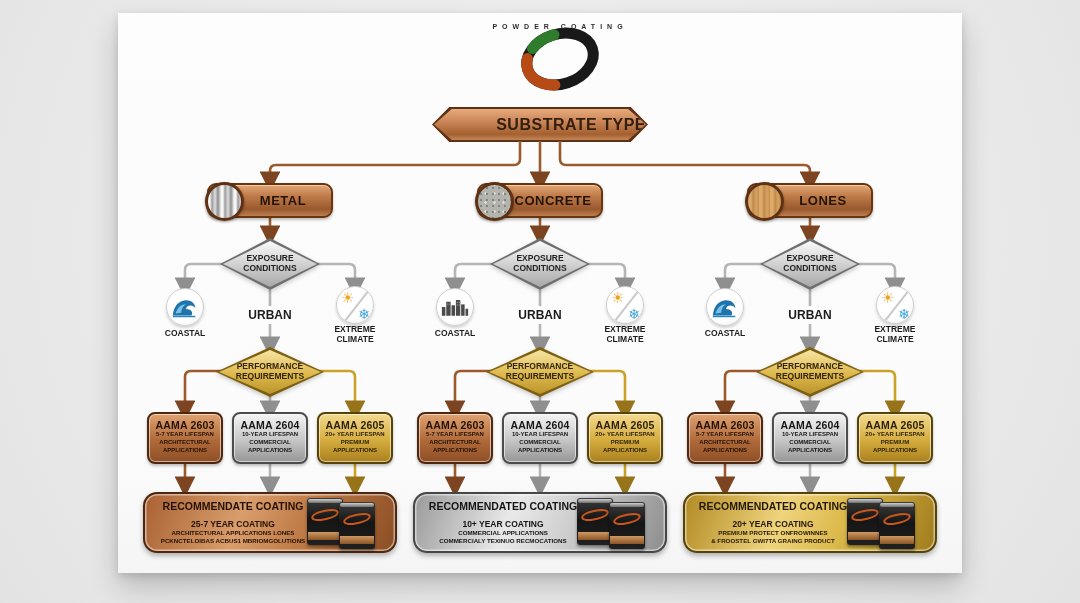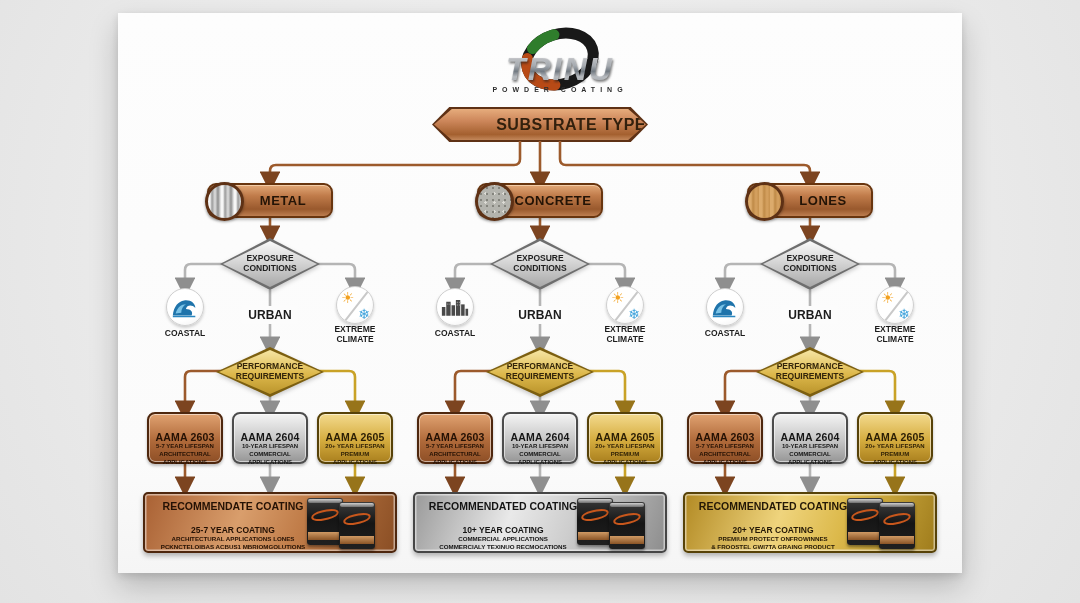--- a/index.html
+++ b/index.html
@@ -89,43 +89,43 @@
   .urban-label {
     position:absolute; left:107px; top:123px; width:56px; text-align:center;
     font-size:12px; font-weight:800; color:#1c1c1c; background:#fcfcfc; padding:2px 0;
   }
   .ext-sun   { position:absolute; left:4px; top:2px;  font-size:15px; color:#f2a01f; }
   .ext-snow  { position:absolute; right:3px; bottom:1px; font-size:14px; color:#3fa3dc; }
   .ext-slash { position:absolute; left:17px; top:-4px; width:1.5px; height:50px; background:#c9c9c9; transform:rotate(38deg); }
   
   .std {
     position:absolute; top:229px; width:76px; height:52px; border-radius:8px;
-    text-align:center; padding-top:17px;
+    text-align:center; padding-top:5px;
     box-shadow:inset 0 0 0 1px rgba(255,255,255,.55), 0 2px 3px rgba(0,0,0,.25);
   }
   .std-title { font-size:10.5px; font-weight:800; letter-spacing:.2px; }
   .std-line  { font-size:6px; font-weight:700; line-height:1.3; }
   .std-copper { background:linear-gradient(180deg,#e0a271 0%,#b06a3a 55%,#8e4f26 100%); border:2px solid #4e270e; }
   .std-copper .std-title,.std-copper .std-line { color:#241104; }
   .std-silver { background:linear-gradient(180deg,#f4f4f4 0%,#c6c6c6 55%,#969696 100%); border:2px solid #4c4c4c; }
   .std-silver .std-title,.std-silver .std-line { color:#161616; }
   .std-gold { background:linear-gradient(180deg,#f3da8d 0%,#d5ac3e 55%,#aa801e 100%); border:2px solid #574208; }
   .std-gold .std-title,.std-gold .std-line { color:#2b1e05; }
   
   .rec {
-    position:absolute; left:8px; top:309px; width:254px; height:61px; border-radius:5px;
+    position:absolute; left:8px; top:309px; width:254px; height:61px; border-radius:14px;
     box-shadow:inset 0 0 0 1.5px rgba(255,255,255,.5), 0 3px 5px rgba(0,0,0,.28);
   }
   .rec-copper { background:linear-gradient(110deg,#a96134 0%,#d99e6c 38%,#c68softwarec 50%,#c07c48 62%,#8a4e24 100%); }
   .rec-copper { background:linear-gradient(110deg,#a96134 0%,#d99e6c 38%,#c07c48 62%,#8a4e24 100%); border:2px solid #4e270e; }
   .rec-silver { background:linear-gradient(110deg,#9a9a9a 0%,#e9e9e9 38%,#cdcdcd 62%,#8d8d8d 100%); border:2px solid #464646; }
   .rec-gold   { background:linear-gradient(110deg,#b28a24 0%,#efd47d 38%,#dcb94b 62%,#9f7c1c 100%); border:2px solid #574208; }
   .rec-text { position:absolute; left:8px; top:6px; width:160px; text-align:center; }
   .rec-title { font-size:10.5px; font-weight:800; }
-  .rec-years { font-size:8.5px; font-weight:800; margin-top:13px; }
+  .rec-years { font-size:8.5px; font-weight:800; margin-top:7px; }
   .rec-line  { font-size:6.2px; font-weight:600; line-height:1.35; }
   .rec-line:first-of-type { margin-top:3px; }
   .rec-copper .rec-title,.rec-copper .rec-years,.rec-copper .rec-line { color:#241104; }
   .rec-silver .rec-title,.rec-silver .rec-years,.rec-silver .rec-line { color:#141414; }
   .rec-gold .rec-title,.rec-gold .rec-years,.rec-gold .rec-line { color:#241806; }
   
   .cans { position:absolute; right:10px; top:4px; width:82px; height:52px; }
   .can { position:absolute; width:36px; height:47px; border-radius:3px;
          background:linear-gradient(180deg,#3c3c3c 0%,#151515 45%,#202020 100%);
          box-shadow:0 2px 3px rgba(0,0,0,.4); }
@@ -146,21 +146,20 @@
 <div id="poster" data-interactable="false">
 
   <div class="logo" data-interactable="false">
     <svg class="logo-ring" width="112" height="80" viewBox="0 0 112 80" data-interactable="false">
       <g transform="rotate(-18 56 38)">
         <ellipse cx="56" cy="38" rx="34" ry="25" fill="none" stroke="#191919" stroke-width="11" pathLength="100"></ellipse>
         <ellipse cx="56" cy="38" rx="34" ry="25" fill="none" stroke="#b84a16" stroke-width="11" pathLength="100" stroke-dasharray="24 76" stroke-dashoffset="68" stroke-linecap="round"></ellipse>
         <ellipse cx="56" cy="38" rx="34" ry="25" fill="none" stroke="#2f7d2c" stroke-width="11" pathLength="100" stroke-dasharray="14 86" stroke-dashoffset="38" stroke-linecap="round"></ellipse>
       </g>
     </svg>
-    <div class="logo-text" data-interactable="false">TRINU</div>
     <div class="logo-tag" data-interactable="false">POWDER COATING</div>
   </div>
 
   <div class="banner-outer" data-interactable="false">
     <div class="banner-inner">
       <span data-interactable="false">SUBSTRATE TYPE</span>
     </div>
   </div>
 
   <svg id="wires" width="844" height="560" viewBox="0 0 844 560" data-interactable="false">

